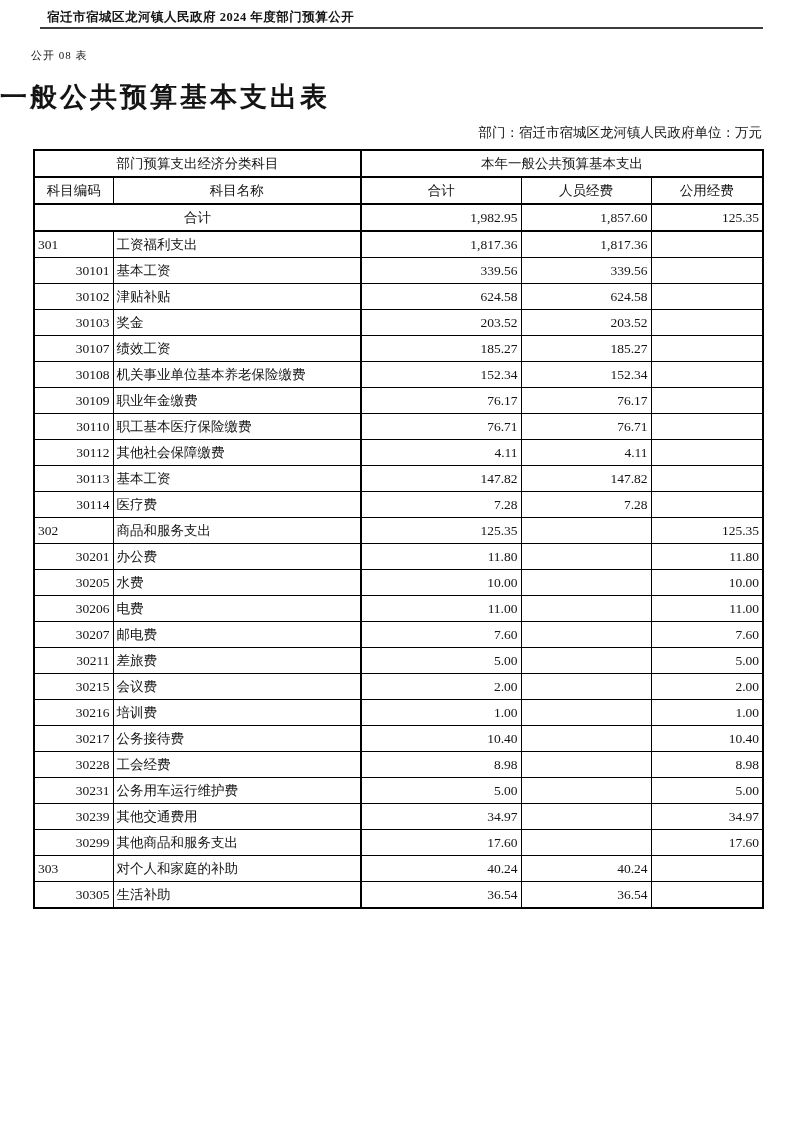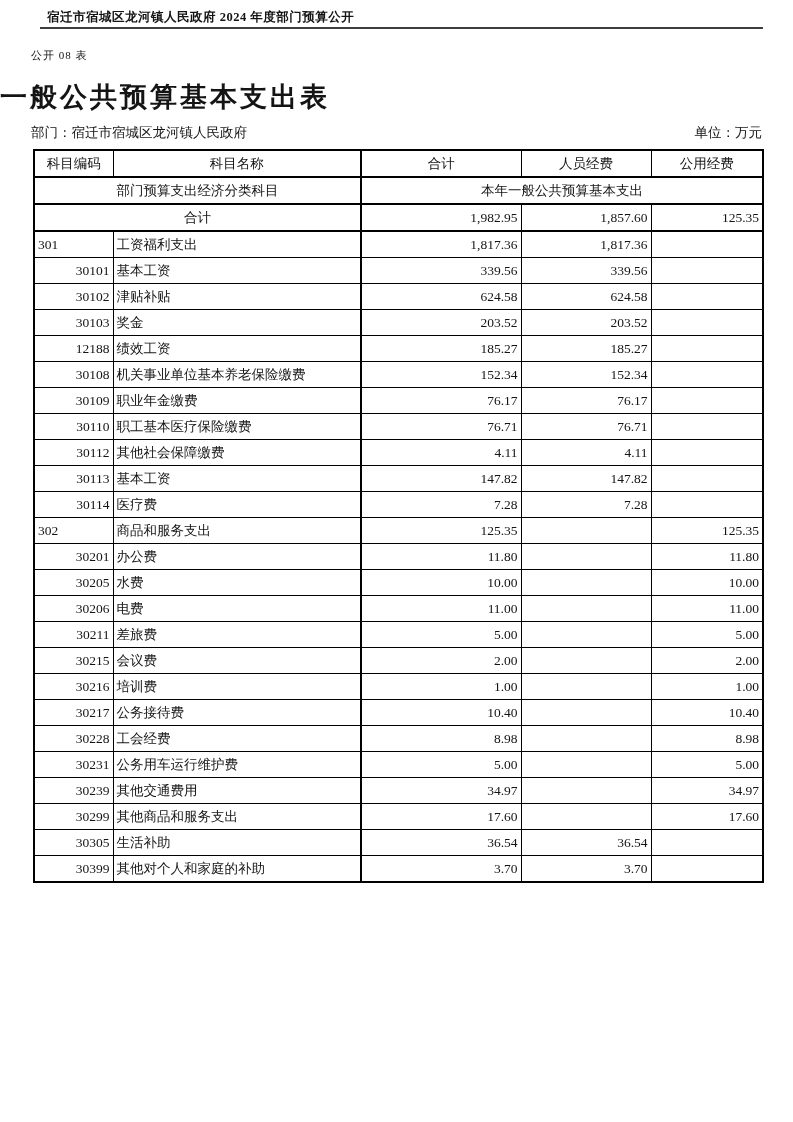--- a/index.html
+++ b/index.html
@@ -24,21 +24,21 @@
     position:absolute; left:31px; top:48px;
     font-size:11px; letter-spacing:1px;
   }
   .doc-title {
     position:absolute; left:0; top:79px; width:100%;
     text-align:left; font-size:27px; font-weight:bold;
     letter-spacing:3px;
   }
   .meta-row {
     position:absolute; left:31px; top:124px; width:731px;
-    display:flex; justify-content:space-between;
+    display:flex; justify-content:flex-end;
     font-size:13.5px;
     font-family:Liberation Mono, monospace;
   }
   table.budget {
     position:absolute; left:33px; top:149px;
     width:729px; border-collapse:collapse; table-layout:fixed;
     font-size:13.5px;
     border:2px solid #000;
   }
   table.budget th, table.budget td {
@@ -81,29 +81,29 @@
   <table class="budget">
     <colgroup>
       <col style="width:79px">
       <col style="width:248px">
       <col style="width:160px">
       <col style="width:130px">
       <col style="width:112px">
     </colgroup>
     <thead>
       <tr>
+        <th colspan="2">部门预算支出经济分类科目</th>
+        <th colspan="3" class="group-split">本年一般公共预算基本支出</th>
+      </tr>
+      <tr>
         <th>科目编码</th>
         <th>科目名称</th>
         <th class="group-split">合计</th>
         <th>人员经费</th>
         <th>公用经费</th>
-      </tr>
-      <tr>
-        <th colspan="2">部门预算支出经济分类科目</th>
-        <th colspan="3" class="group-split">本年一般公共预算基本支出</th>
       </tr>
     </thead>
     <tbody id="table-body">
       <tr class="total-row">
         <td colspan="2" class="total-label">合计</td>
         <td class="num group-split">1,982.95</td>
         <td class="num">1,857.60</td>
         <td class="num">125.35</td>
       </tr>
     <tr>
@@ -128,21 +128,21 @@
           <td class="num"></td>
         </tr>
         <tr>
           <td class="code-l2">30103</td>
           <td class="name-cell">奖金</td>
           <td class="num group-split">203.52</td>
           <td class="num">203.52</td>
           <td class="num"></td>
         </tr>
         <tr>
-          <td class="code-l2">12188</td>
+          <td class="code-l2">30107</td>
           <td class="name-cell">绩效工资</td>
           <td class="num group-split">185.27</td>
           <td class="num">185.27</td>
           <td class="num"></td>
         </tr>
         <tr>
           <td class="code-l2">30108</td>
           <td class="name-cell">机关事业单位基本养老保险缴费</td>
           <td class="num group-split">152.34</td>
           <td class="num">152.34</td>
@@ -205,20 +205,27 @@
           <td class="num">10.00</td>
         </tr>
         <tr>
           <td class="code-l2">30206</td>
           <td class="name-cell">电费</td>
           <td class="num group-split">11.00</td>
           <td class="num"></td>
           <td class="num">11.00</td>
         </tr>
         <tr>
+          <td class="code-l2">30207</td>
+          <td class="name-cell">邮电费</td>
+          <td class="num group-split">7.60</td>
+          <td class="num"></td>
+          <td class="num">7.60</td>
+        </tr>
+        <tr>
           <td class="code-l2">30211</td>
           <td class="name-cell">差旅费</td>
           <td class="num group-split">5.00</td>
           <td class="num"></td>
           <td class="num">5.00</td>
         </tr>
         <tr>
           <td class="code-l2">30215</td>
           <td class="name-cell">会议费</td>
           <td class="num group-split">2.00</td>
@@ -259,33 +266,33 @@
           <td class="num group-split">34.97</td>
           <td class="num"></td>
           <td class="num">34.97</td>
         </tr>
         <tr>
           <td class="code-l2">30299</td>
           <td class="name-cell">其他商品和服务支出</td>
           <td class="num group-split">17.60</td>
           <td class="num"></td>
           <td class="num">17.60</td>
+        </tr>
+        <tr>
+          <td class="code-l1">303</td>
+          <td class="name-cell">对个人和家庭的补助</td>
+          <td class="num group-split">40.24</td>
+          <td class="num">40.24</td>
+          <td class="num"></td>
         </tr>
         <tr>
           <td class="code-l2">30305</td>
           <td class="name-cell">生活补助</td>
           <td class="num group-split">36.54</td>
           <td class="num">36.54</td>
           <td class="num"></td>
         </tr>
-        <tr>
-          <td class="code-l2">30399</td>
-          <td class="name-cell">其他对个人和家庭的补助</td>
-          <td class="num group-split">3.70</td>
-          <td class="num">3.70</td>
-          <td class="num"></td>
-        </tr>
       </tbody>
   </table>
 
   <div class="page-number">- 25 -</div>
 
 </div>
 
 </body></html>

